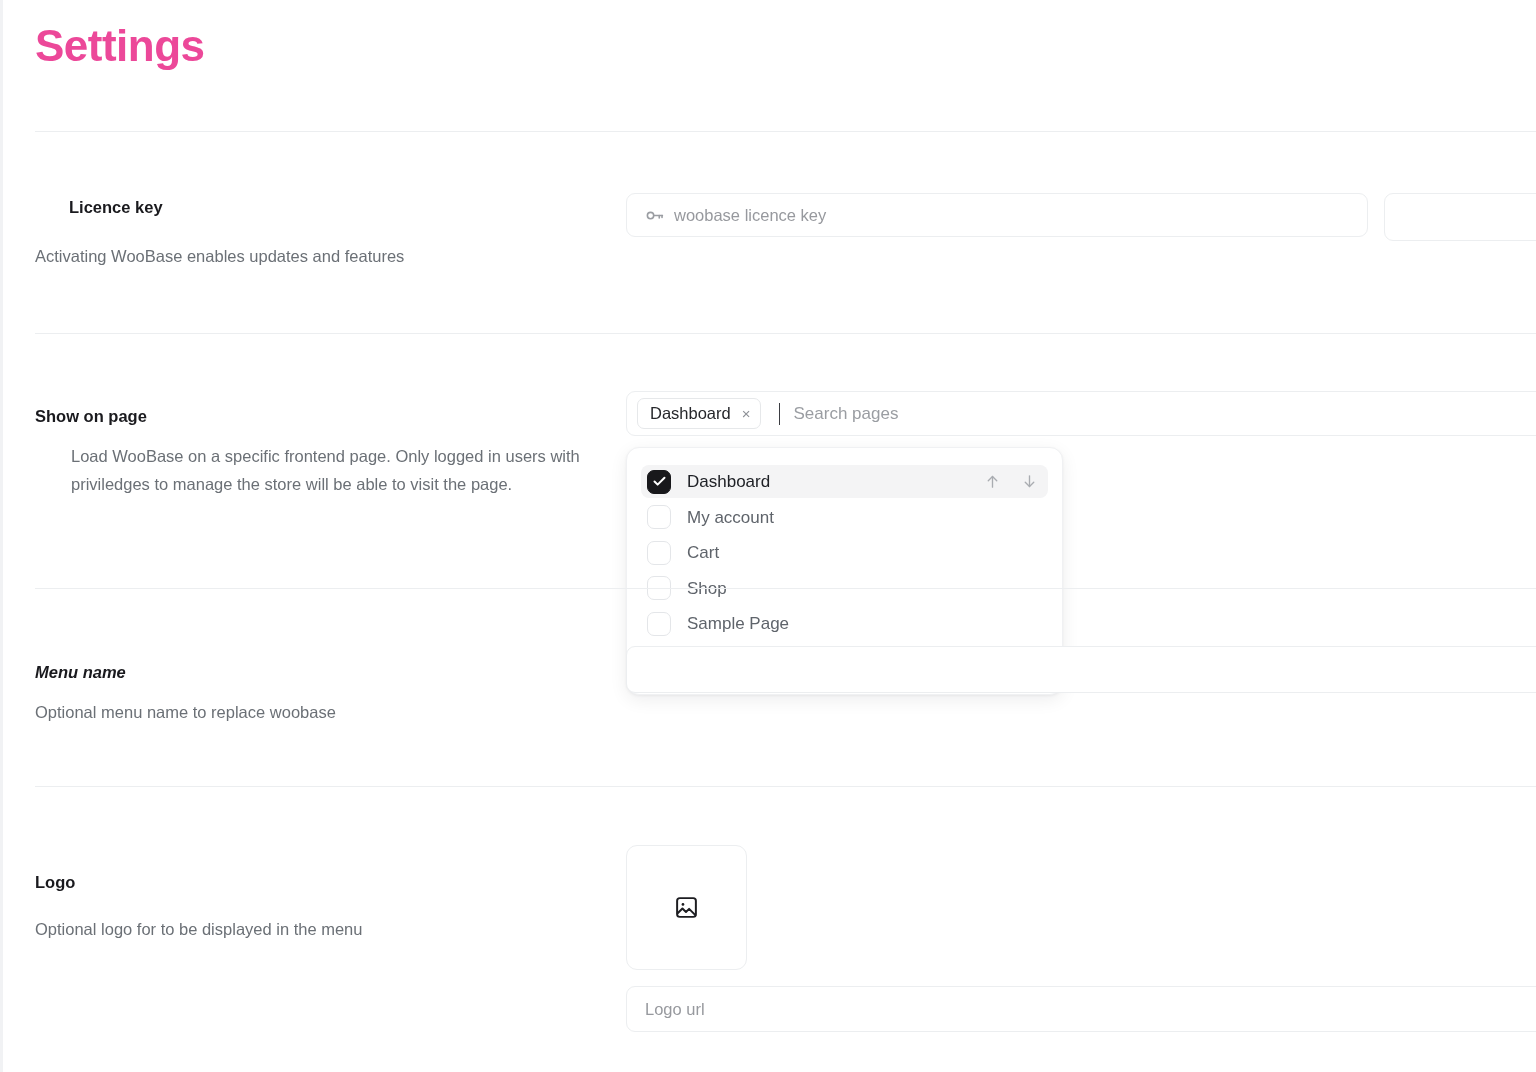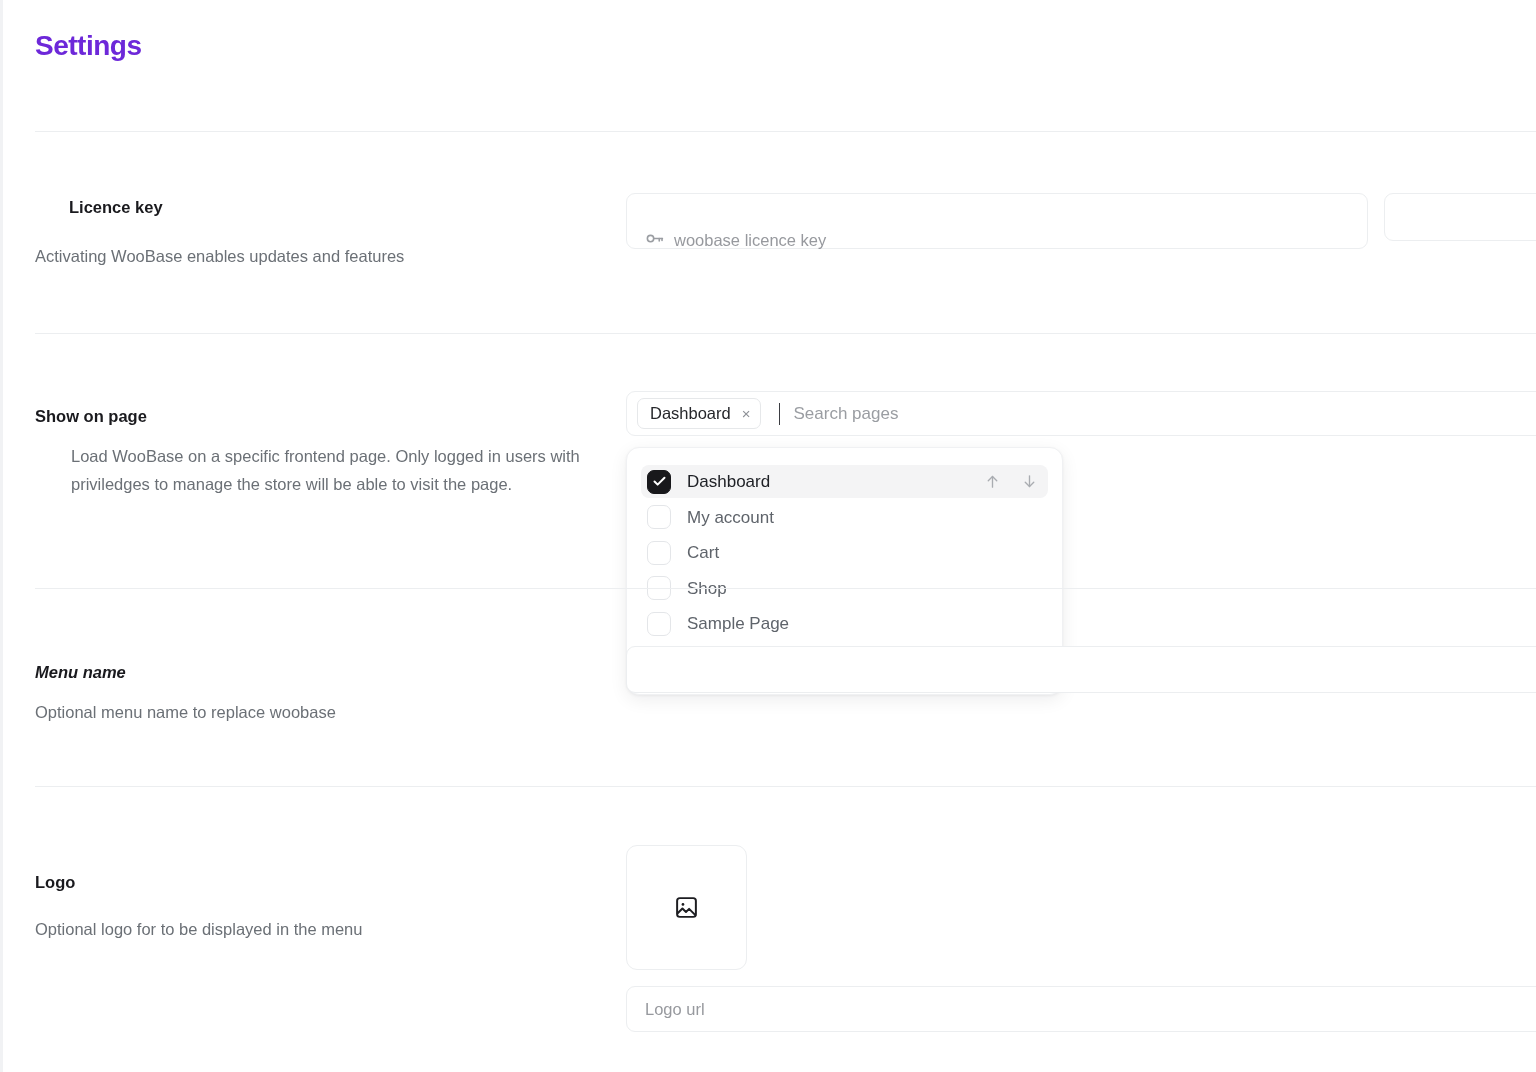--- a/index.html
+++ b/index.html
@@ -25,25 +25,25 @@
     border-left: 3px solid #f1f2f4;
     box-sizing: border-box;
     overflow: hidden;
   }
 
   
   .title {
     position: absolute;
     left: 32px;
     top: 24px;
-    font-size: 28px;
+    font-size: 44px;
     font-weight: 700;
     letter-spacing: -0.5px;
     line-height: 44px;
-    color: #6d28d9;
+    color: #ec4899;
   }
 
   
   .divider {
     position: absolute;
     left: 32px;
     right: 0;
     height: 1px;
     background: #eceef0;
   }
@@ -88,22 +88,21 @@
     color: #97999e;
     line-height: 1;
     white-space: nowrap;
   }
 
   
   #licence-input {
     left: 623px;
     top: 193px;
     width: 742px;
-    height: 56px;
-    align-items: flex-end;
+    height: 44px;
   }
   #activate-button {
     left: 1381px;
     top: 193px;
     width: 240px;
     height: 48px;
     justify-content: flex-end;
     padding-right: 0;
   }
 

